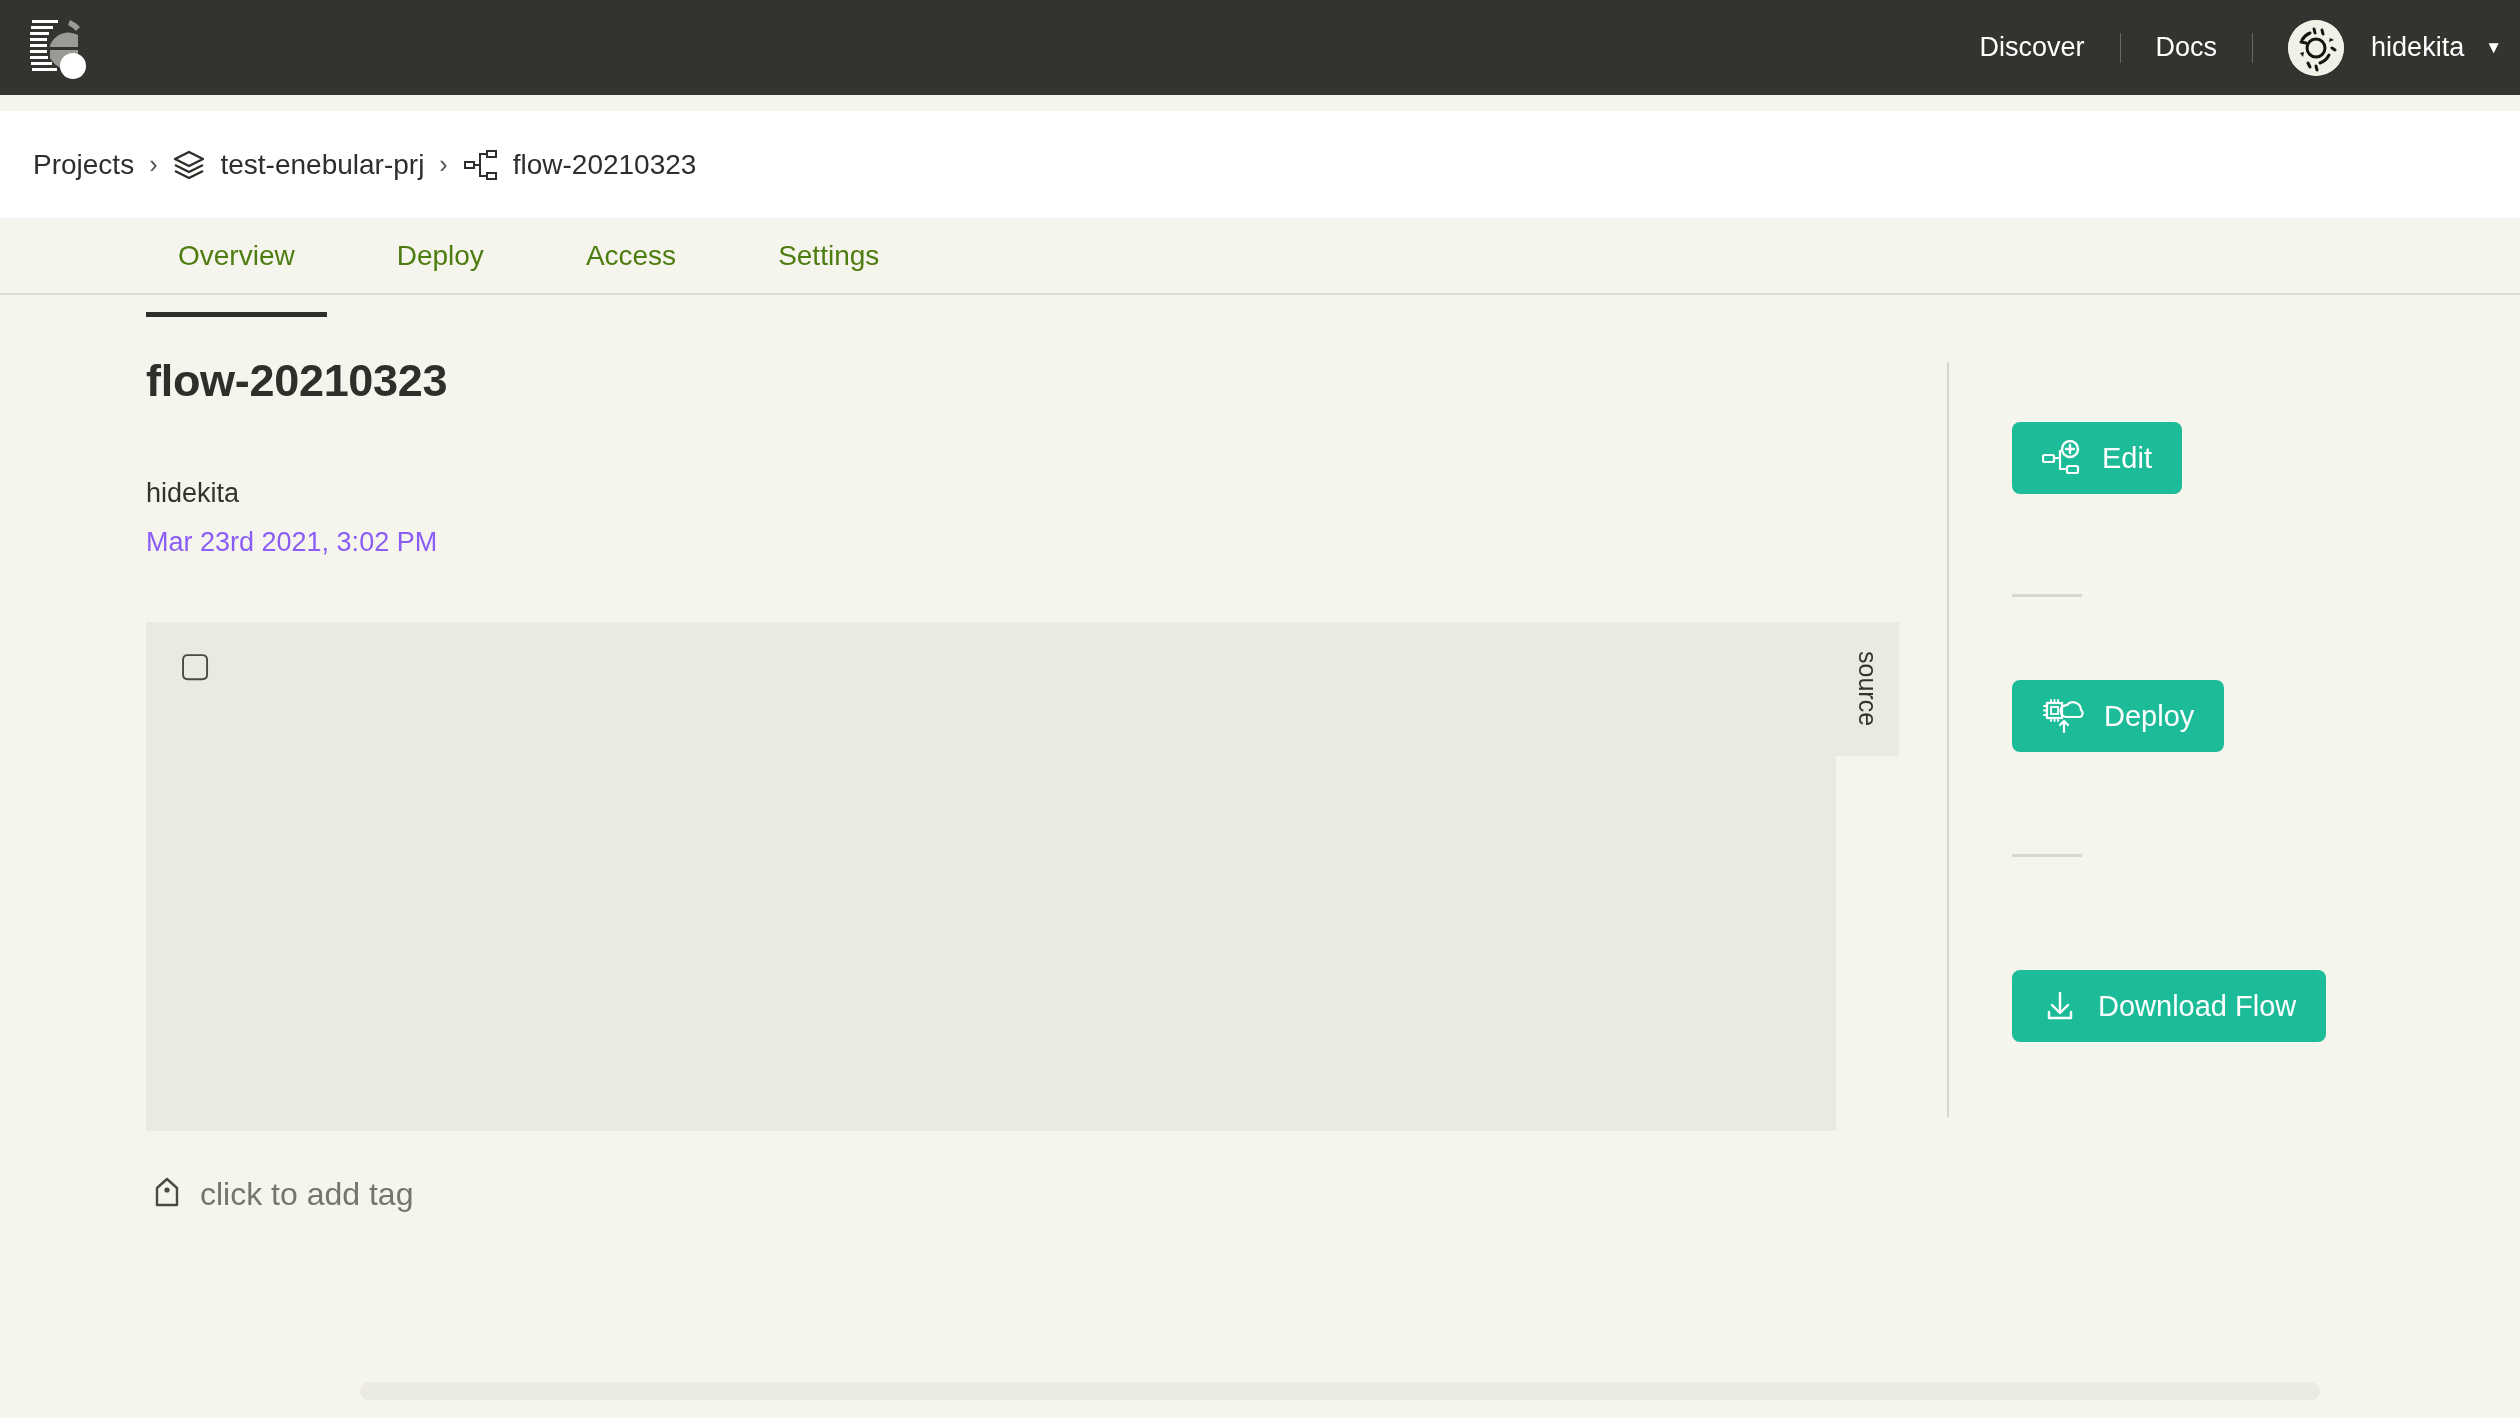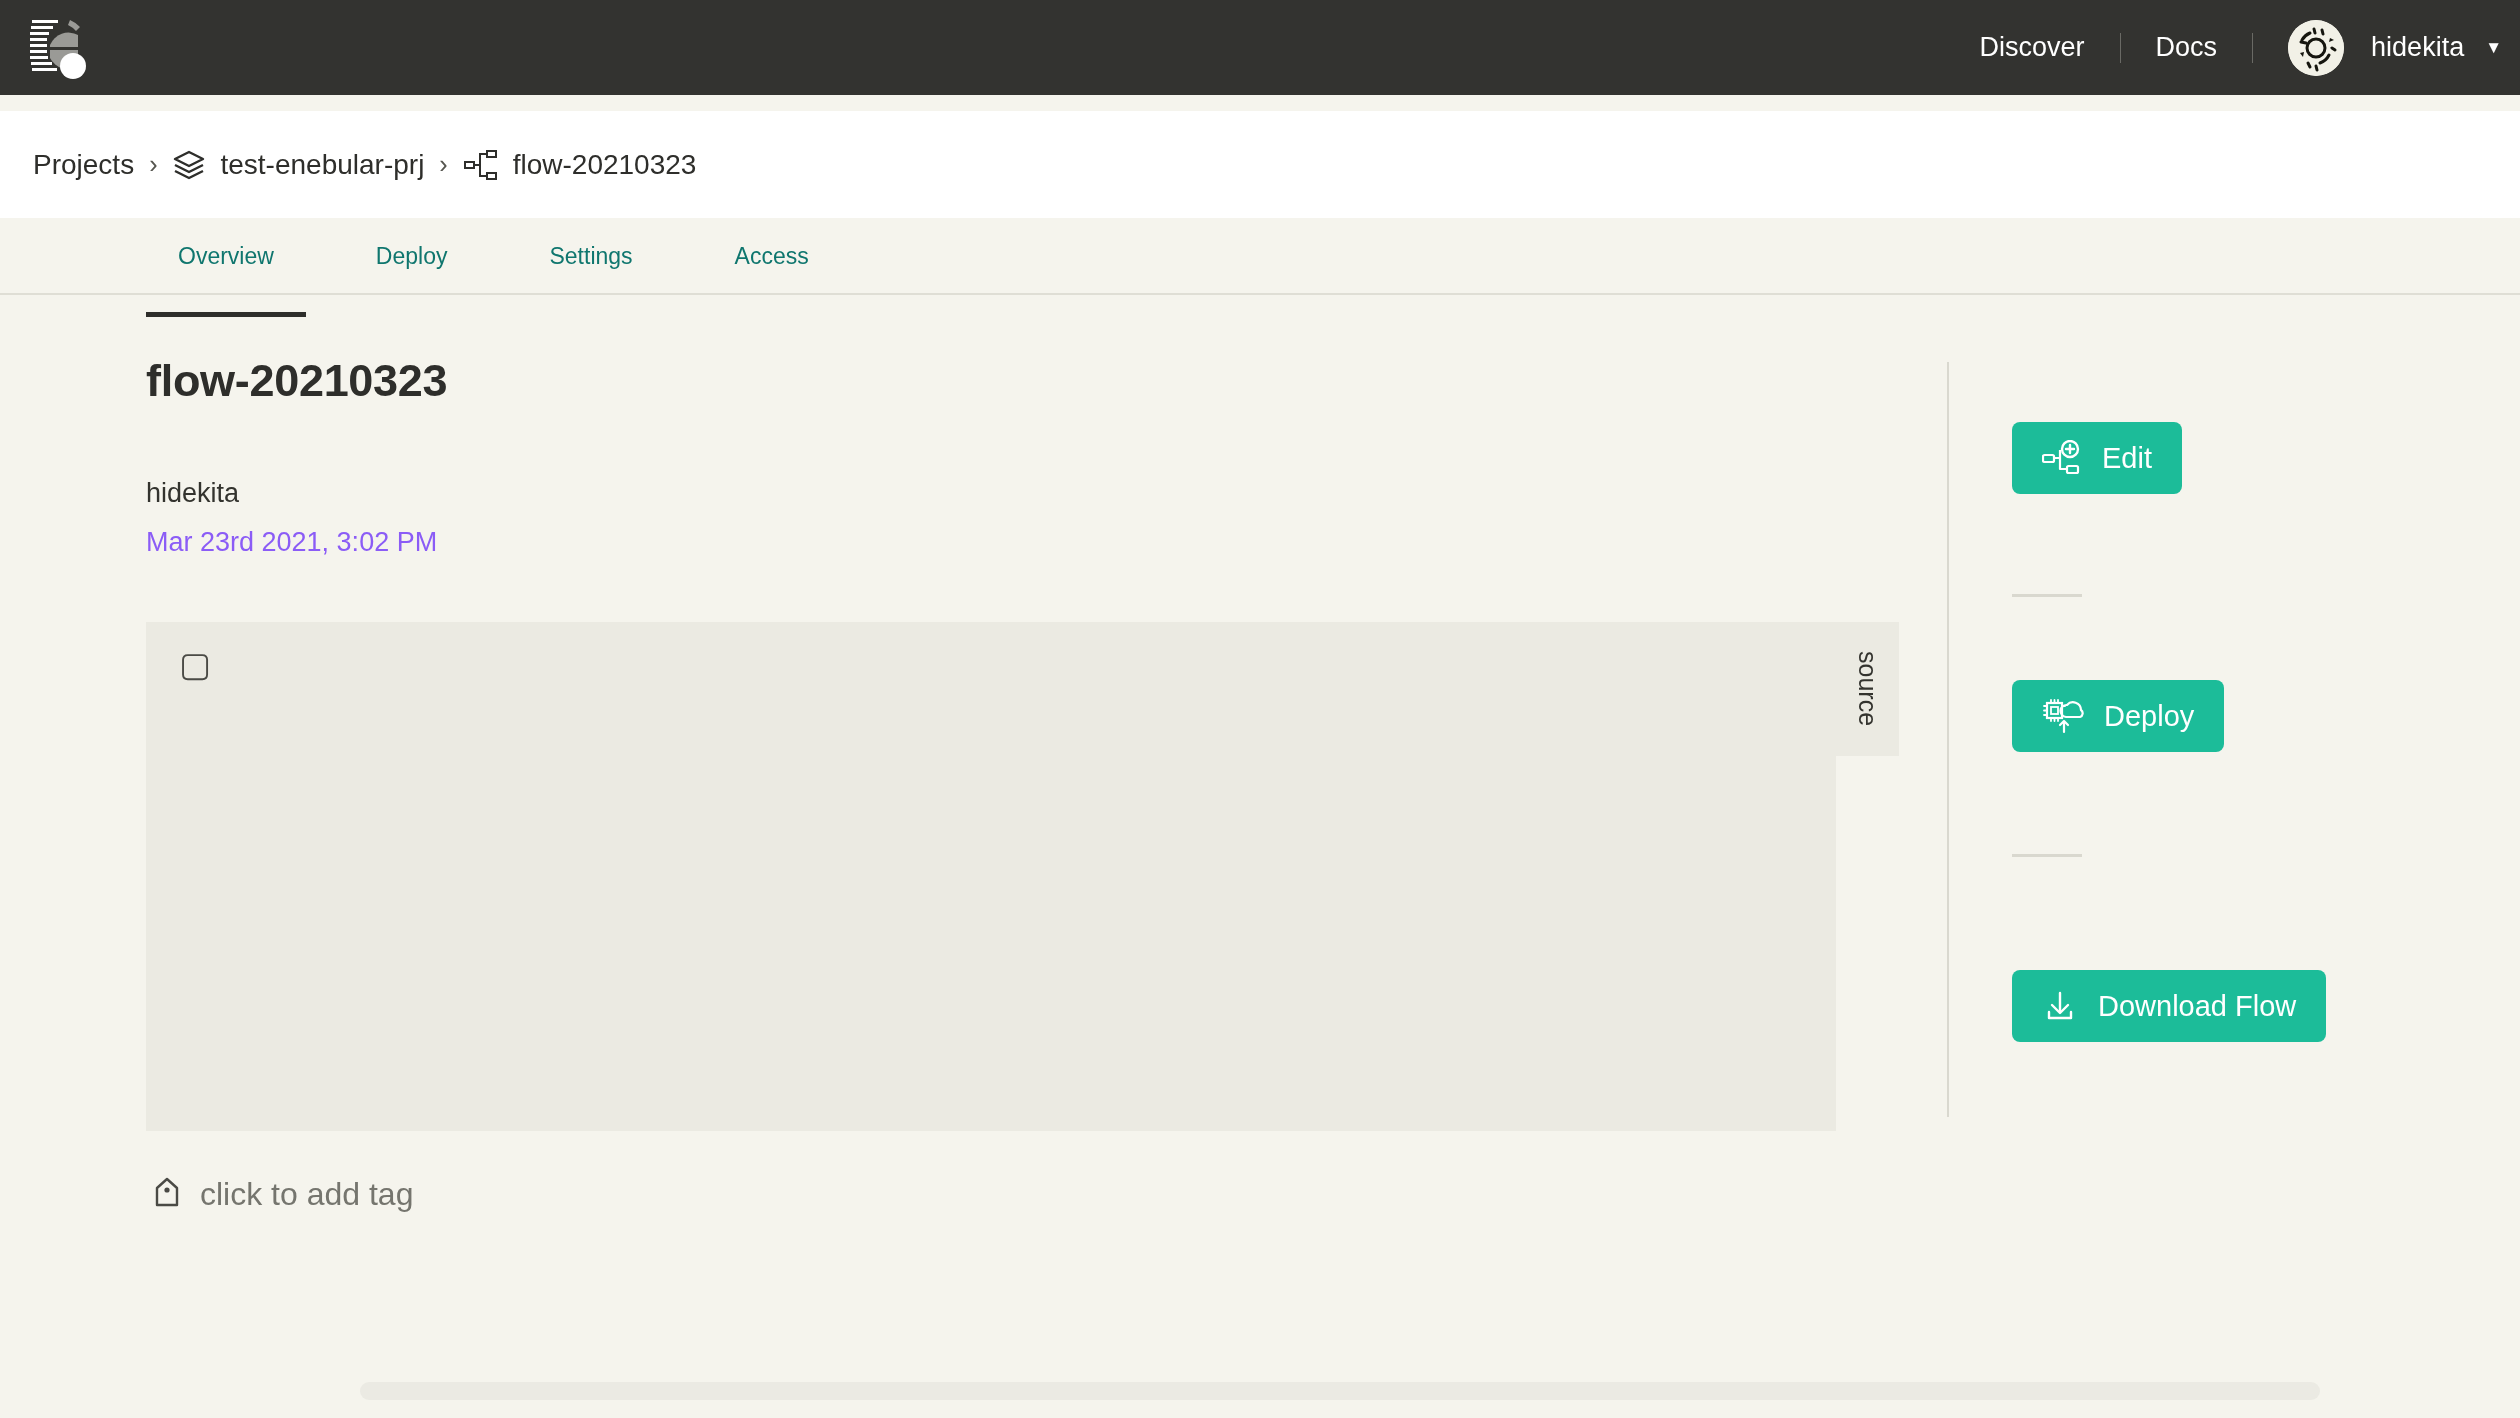--- a/index.html
+++ b/index.html
@@ -126,22 +126,22 @@
     width: 2520px;
     height: 100px;
     border-bottom: 2px solid #DFDED5;
     display: flex;
     align-items: flex-start;
     padding-left: 146px;
   }
 
   .tab {
     position: relative;
-    font-size: 23px;
-    color: #0f766e;
+    font-size: 28px;
+    color: #4d7c0f;
     height: 122px;
     line-height: 94px;
     padding: 0 32px;
     margin-right: 38px;
     cursor: pointer;
     white-space: nowrap;
     background: none;
     border: none;
     font-family: inherit;
   }
@@ -377,22 +377,22 @@
         <path d="M17 17 L17 28 L24 28" fill="none" stroke="#2E2E2B" stroke-width="2"></path>
       </svg>
     </span>
     <span class="crumb">flow-20210323</span>
   </span>
 </nav>
 
 <div class="tabsbar">
   <button class="tab active">Overview</button>
   <button class="tab">Deploy</button>
+  <button class="tab">Access</button>
   <button class="tab">Settings</button>
-  <button class="tab">Access</button>
 </div>
 
 <h1 class="page-title">flow-20210323</h1>
 
 <div class="meta-author">hidekita</div>
 
 <div class="meta-date">Mar 23rd 2021, 3:02 PM</div>
 
 <div class="preview">
   <span class="preview-glyph">▢</span>

